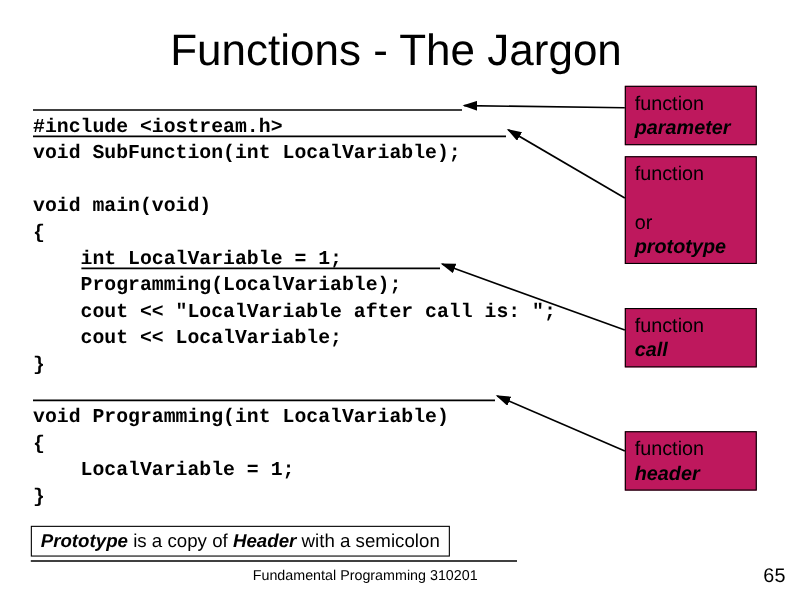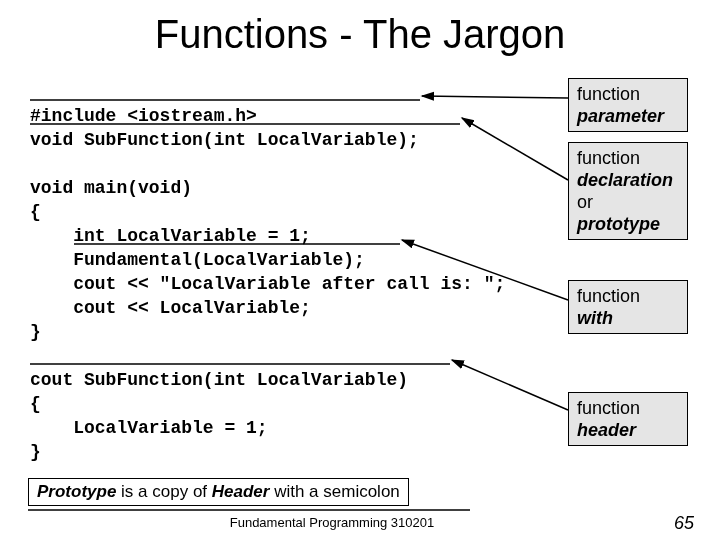--- a/index.html
+++ b/index.html
@@ -9,37 +9,37 @@
     height: 540px;
     background: #fff;
     font-family: "Comic Sans MS", cursive, sans-serif;
     color: #000;
     position: relative;
     overflow: hidden;
   }
   .title {
     text-align: center;
     font-size: 40px;
-    margin-top: 12px;
+    margin-top: 24px;
     font-weight: normal;
   }
   .code {
     position: absolute;
     left: 30px;
     top: 80px;
     font-family: "Courier New", monospace;
     font-size: 18px;
     line-height: 24px;
     font-weight: bold;
     white-space: pre;
   }
   .box {
     position: absolute;
     border: 1.5px solid #000;
-    background: #e5e5e5;
+    background: #be185d;
     font-family: "Comic Sans MS", cursive, sans-serif;
     font-size: 18px;
     line-height: 22px;
     padding: 4px 8px;
     font-weight: normal;
   }
   .box em { font-weight: bold; }
   svg.arrows {
     position: absolute;
     left: 0; top: 0;
@@ -50,25 +50,24 @@
     position: absolute;
     bottom: 10px;
     left: 0;
     width: 664px;
     font-size: 13px;
     text-align: center;
     font-family: "Comic Sans MS", cursive, sans-serif;
   }
   .pagenum {
     position: absolute;
-    right: 26px;
+    right: 6px;
     bottom: 6px;
     font-size: 18px;
     font-family: "Comic Sans MS", cursive, sans-serif;
-    font-style: italic;
   }
   .notewrap {
     position: absolute;
     left: 28px;
     top: 478px;
   }
   .notebox {
     border: 1.5px solid #000;
     padding: 3px 8px;
     font-size: 17px;
@@ -81,46 +80,46 @@
 
 <div class="title">Functions - The Jargon</div>
 
 <div class="code">
 <span>#include &lt;iostream.h&gt;</span>
 <span>void SubFunction(int LocalVariable);</span>
 <span></span>
 <span>void main(void)</span>
 <span>{</span>
 <span>    int LocalVariable = 1;</span>
-<span>    Fundamental(LocalVariable);</span>
+<span>    Programming(LocalVariable);</span>
 <span>    cout &lt;&lt; "LocalVariable after call is: ";</span>
 <span>    cout &lt;&lt; LocalVariable;</span>
 <span>}</span>
 <span></span>
-<span>cout SubFunction(int LocalVariable)</span>
+<span>void Programming(int LocalVariable)</span>
 <span>{</span>
 <span>    LocalVariable = 1;</span>
 <span>}</span>
 </div>
 
 <div class="box" style="left:568px; top:78px; width:120px;">
   <span>function</span><br>
   <em>parameter</em>
 </div>
 
 <div class="box" style="left:568px; top:142px; width:120px;">
   <span>function</span><br>
-  <em>declaration</em><br>
+  <br>
   <span>or</span><br>
   <em>prototype</em>
 </div>
 
 <div class="box" style="left:568px; top:280px; width:120px;">
   <span>function</span><br>
-  <em>with</em>
+  <em>call</em>
 </div>
 
 <div class="box" style="left:568px; top:392px; width:120px;">
   <span>function</span><br>
   <em>header</em>
 </div>
 
 <div class="notewrap">
   <div class="notebox">
     <span class="b">Prototype</span><span class="i"> is a copy of </span><span class="b">Header</span><span class="i">  with a semicolon</span>

